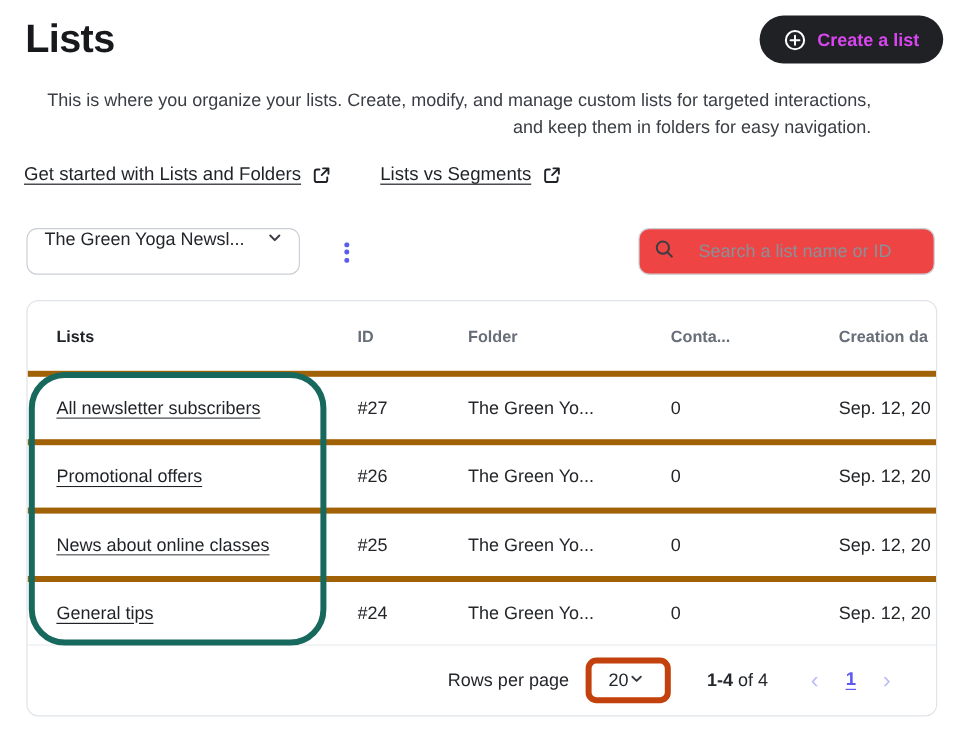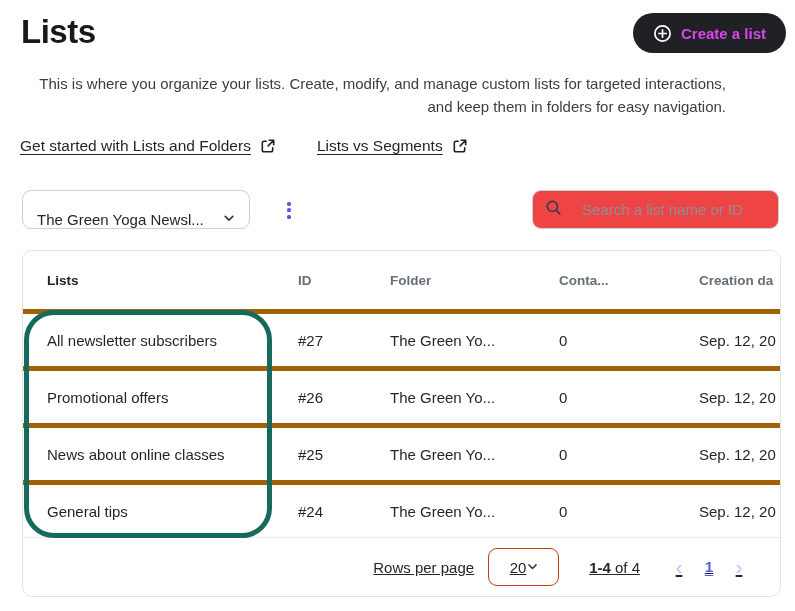--- a/index.html
+++ b/index.html
@@ -35,21 +35,21 @@
     display:flex; align-items:center; gap:9px;
     color:#1f2227; font-size:15.5px; cursor:pointer; text-decoration:none;
   }
   .doc-link .lbl { text-decoration:underline; text-underline-offset:3px; }
   .doc-link svg { display:block; }
 
   .toolbar { position:absolute; left:0; top:190px; width:795px; height:40px; }
   .dropdown {
     position:absolute; left:22px; top:0; width:228px; height:39px;
     border:1px solid #ccd0d6; border-radius:9px; background:#fff;
-    display:flex; align-items:flex-end; justify-content:space-between;
+    display:flex; align-items:flex-start; justify-content:space-between;
     padding:0 13px 0 14px; font-size:15px; color:#23262b; cursor:pointer;
   }
   .kebab {
     position:absolute; left:281px; top:6px; width:16px; height:28px;
     display:flex; flex-direction:column; align-items:center; justify-content:center;
     gap:2.5px; cursor:pointer;
   }
   .kebab i { width:4px; height:4px; border-radius:1.5px; background:#5b5bf0; }
   .search-box {
     position:absolute; left:532px; top:0; width:247px; height:39px;
@@ -76,26 +76,26 @@
   .thead .c.first { color:#202327; }
   .tr { height:57px; border-top:5px solid #a16207; font-size:15px; color:#24262a; }
   .c.first { padding-left:24px; }
   .c { overflow:hidden; }
   .list-link {
     color:#1f2328; text-decoration:underline; text-underline-offset:3px; cursor:pointer;
   }
   .tfoot {
     flex:1; border-top:1px solid #e9ebee;
     display:flex; align-items:center; justify-content:flex-end;
-    padding-right:26px; font-size:15px; color:#23262b;text-decoration:underline;
+    padding-right:26px; font-size:15px; color:#23262b;
   }
   .rpp-select {
     margin-left:14px; width:71px; height:38px;
-    border:1px solid #c2410c; border-radius:9px;
-    display:flex; align-items:center; justify-content:center;
+    border:5px solid #c2410c; border-radius:9px;
+    display:flex; align-items:center; justify-content:flex-start;
     padding:0 12px 0 14px; cursor:pointer; background:#fff;
   }
   .range { margin-left:30px; }
   .range b { font-weight:700; }
   .pag { display:flex; align-items:center; margin-left:24px; }
   .pag-btn {
     width:30px; height:30px; display:flex; align-items:center; justify-content:center;
     color:#bcbcf8; font-size:20px; cursor:default; user-select:none;
   }
   .pag-page {

